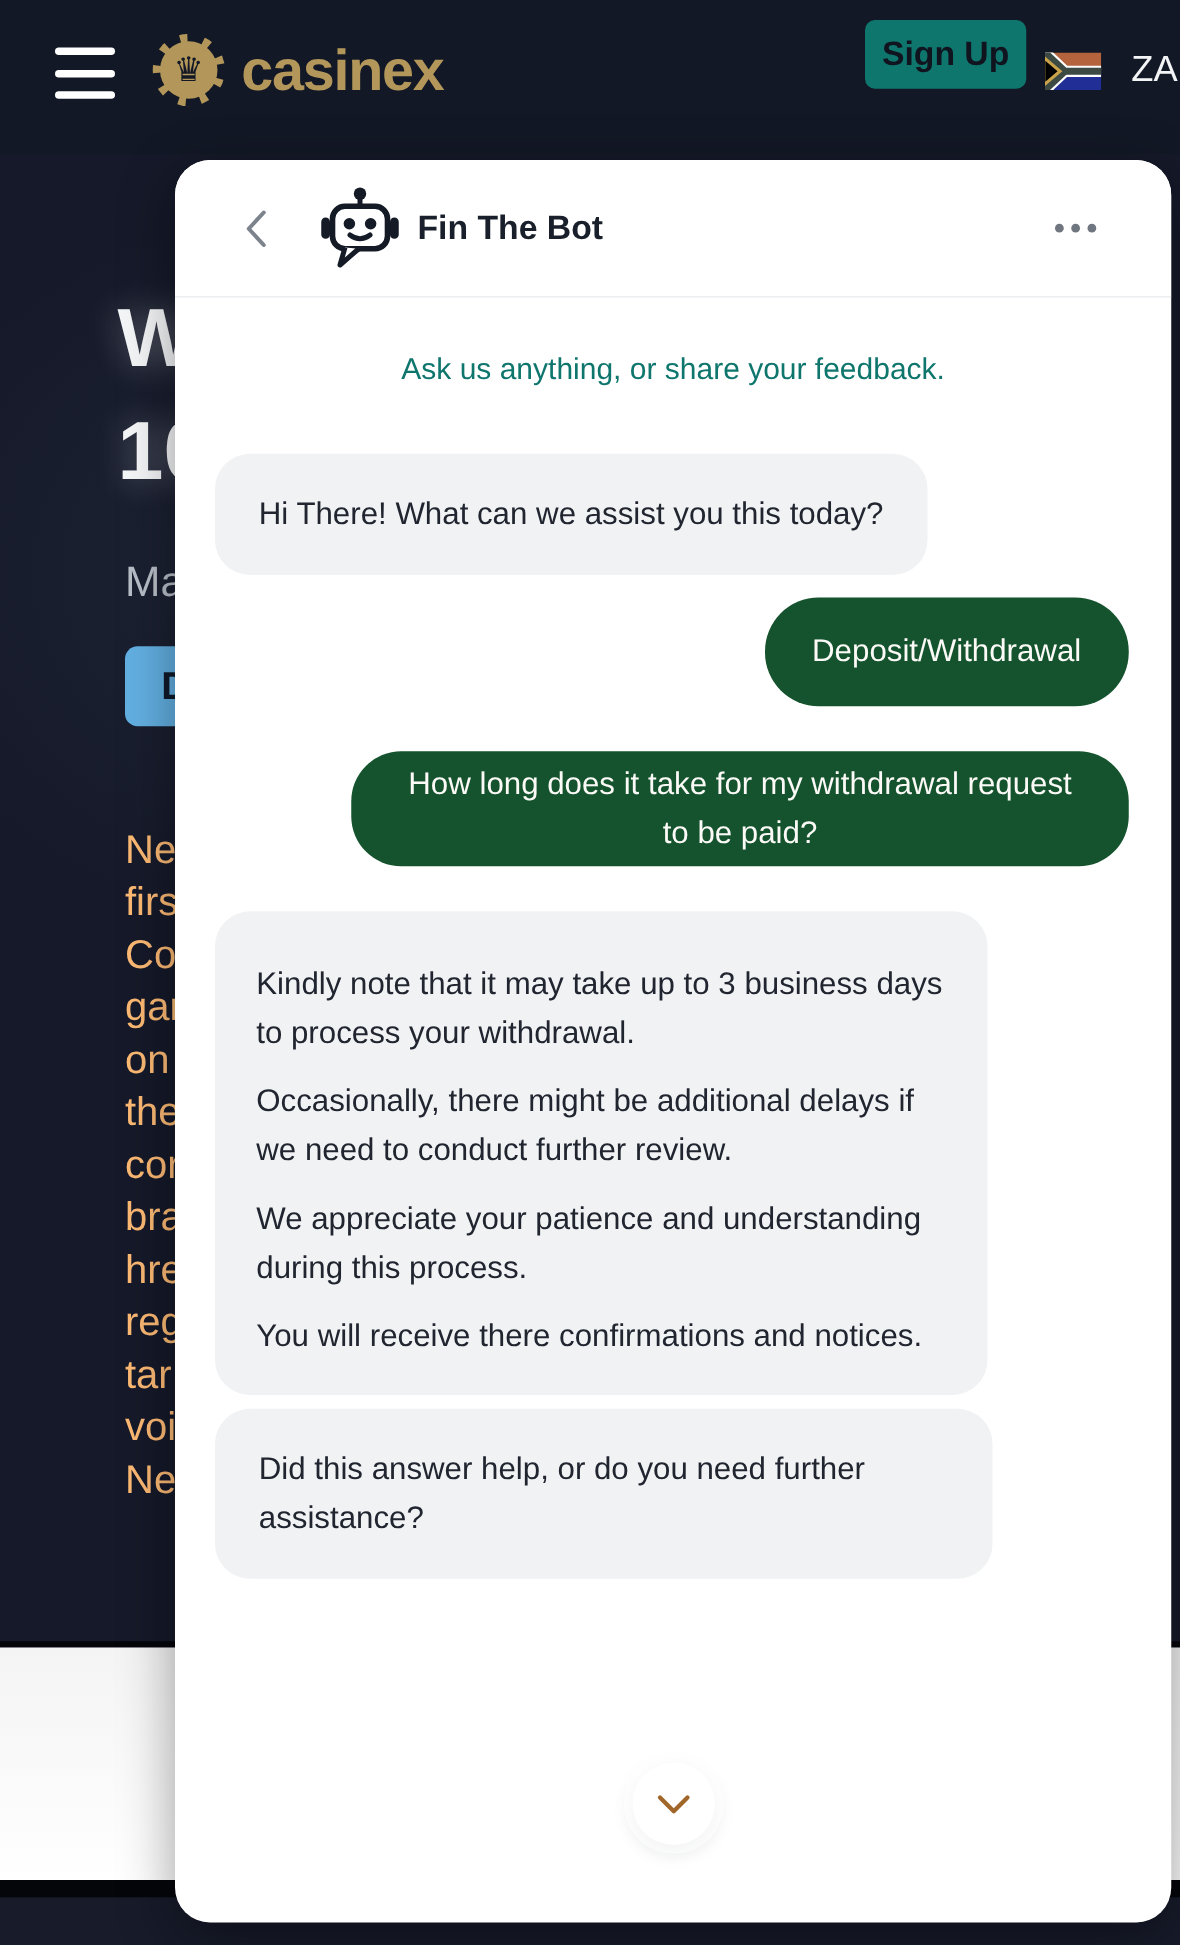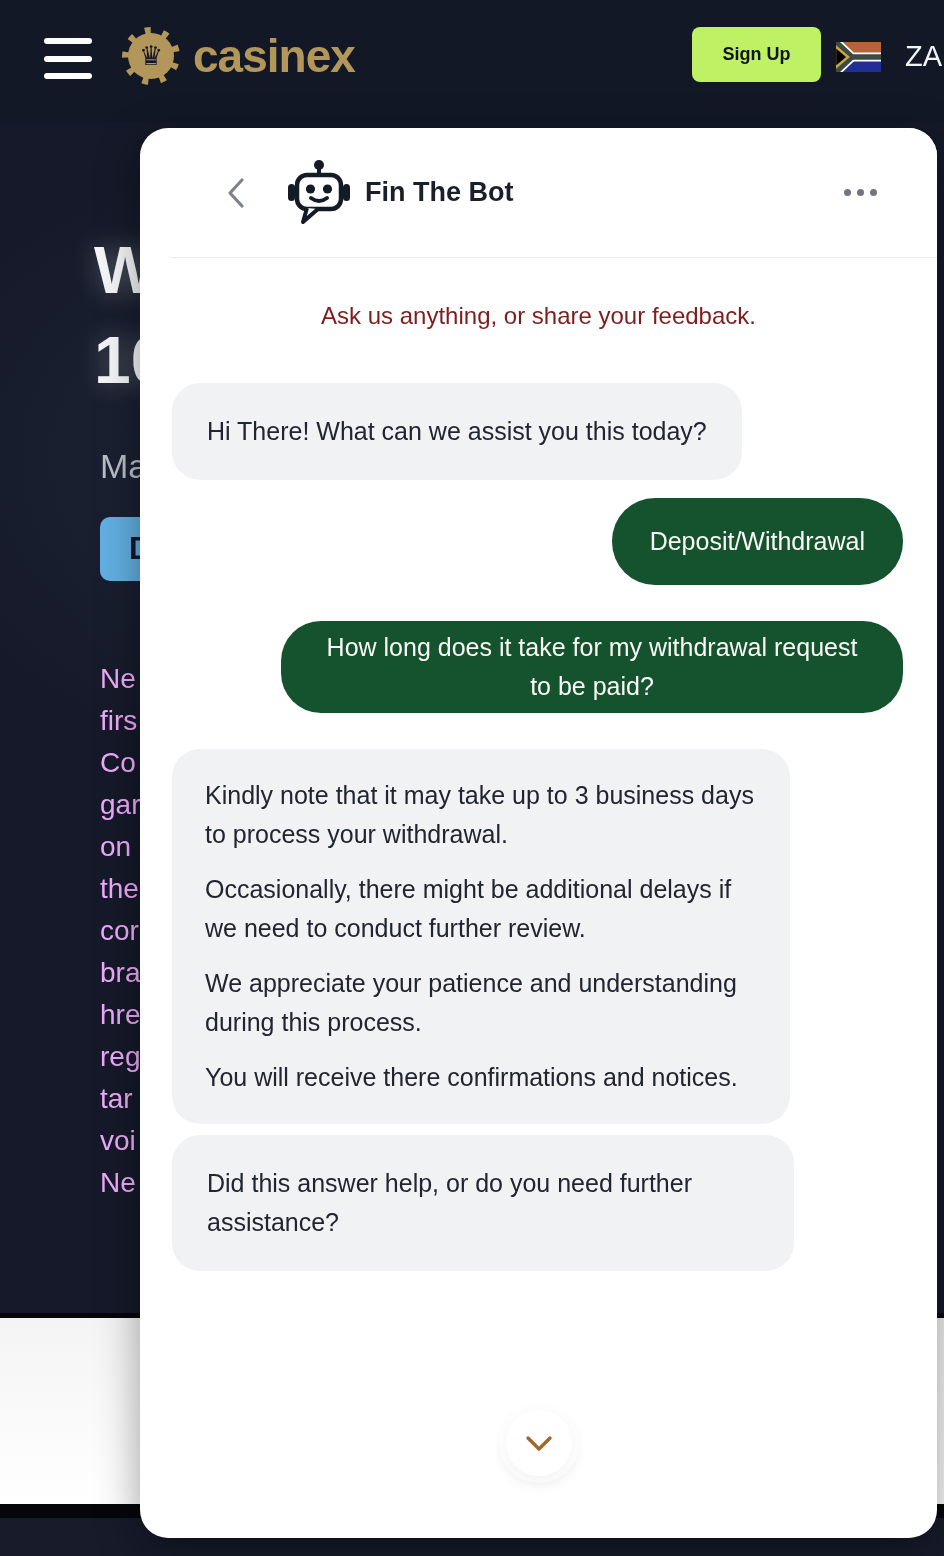--- a/index.html
+++ b/index.html
@@ -13,67 +13,67 @@
     background:radial-gradient(ellipse 700px 500px at 34% 28%, rgba(130,150,190,.10), rgba(0,0,0,0) 62%), #151929; }
   .navbar { position:absolute; top:0; left:0; width:944px; height:123px; background:#131826;
     display:flex; align-items:center; }
   .hamburger { position:absolute; left:44px; top:38px; width:48px; height:41px;
     display:flex; flex-direction:column; justify-content:space-between; cursor:pointer; }
   .hamburger span { display:block; height:6px; border-radius:3px; background:#ffffff; }
   .brand { position:absolute; left:122px; top:27px; display:flex; align-items:center; gap:13px; }
   .chip { width:58px; height:58px; border-radius:50%; background:#b3975a; border:6px dashed #131826;
     display:flex; align-items:center; justify-content:center; font-size:27px; color:#131826; line-height:1; }
   .brand-text { font-size:46px; font-weight:700; letter-spacing:-1px; color:#b3975a; }
-  .signup-btn { position:absolute; left:692px; top:27px; width:129px; height:55px; border:none;
-    background:#bef264; color:#10141f; font-family:inherit; font-size:18px; font-weight:700;
+  .signup-btn { position:absolute; left:692px; top:16px; width:129px; height:55px; border:none;
+    background:#0f766e; color:#10141f; font-family:inherit; font-size:27px; font-weight:700;
     border-radius:8px; cursor:pointer; }
   .locale { position:absolute; left:836px; top:40px; display:flex; align-items:center; gap:24px; cursor:pointer; }
   .locale-code { color:#f2f4f6; font-size:29px; }
 
   
   .hero-h { position:absolute; left:94px; color:#f5f6f8; font-weight:700; font-size:66px;
     text-shadow:0 0 26px rgba(255,255,255,.30); }
   .hero-h1 { top:232px; }
   .hero-h2 { top:322px; }
   .hero-sub { position:absolute; left:100px; top:447px; color:#b9bfc8; font-size:34px; }
   .hero-btn { position:absolute; left:100px; top:517px; width:260px; height:64px; border:none;
     background:#63b0e3; border-radius:10px; color:#10192a; font-family:inherit; font-weight:700;
     font-size:31px; text-align:left; padding-left:29px; cursor:pointer; }
-  .frags { position:absolute; left:100px; top:658px; color:#f0abfc; font-size:28px; line-height:42px; }
+  .frags { position:absolute; left:100px; top:658px; color:#fdba74; font-size:32px; line-height:42px; }
   .frags div { white-space:nowrap; }
 
   
   .band-bar-top { position:absolute; left:0; top:1313px; width:944px; height:5px; background:#05060a; }
   .band { position:absolute; left:0; top:1318px; width:944px; height:186px;
     background:linear-gradient(180deg,#f4f4f5,#ffffff); }
   .band-bar-bottom { position:absolute; left:0; top:1504px; width:944px; height:14px; background:#05060a; }
   .band-footer { position:absolute; left:0; top:1518px; width:944px; height:38px; background:#171b2a; }
 
   
   .chat-panel { position:absolute; left:140px; top:128px; width:797px; height:1410px;
     background:#ffffff; border-radius:28px; box-shadow:0 12px 44px rgba(0,0,0,.38); overflow:hidden; }
-  .chat-header { height:130px; display:flex; align-items:center; padding:0 54px 0 52px;
-    border-bottom:1px solid #e8eaed; background:#fff;margin-left:31px; }
+  .chat-header { height:110px; display:flex; align-items:center; padding:0 54px 0 52px;
+    border-bottom:1px solid #e8eaed; background:#fff; }
   .back-btn { background:none; border:none; cursor:pointer; padding:4px; display:flex; }
   .bot-avatar { margin-left:34px; width:72px; height:72px; }
   .chat-title { margin-left:10px; font-size:27px; font-weight:700; color:#1a202b; }
   .menu-btn { margin-left:auto; background:none; border:none; cursor:pointer; display:flex; gap:6px; padding:6px; }
   .menu-btn i { width:7px; height:7px; border-radius:50%; background:#6f7680; }
 
   .messages { padding:0 32px; }
-  .hint { margin-top:44px; text-align:center; color:#7f1d1d; font-size:24px; }
+  .hint { margin-top:44px; text-align:center; color:#0f766e; font-size:24px; }
   .bubble { width:fit-content; max-width:622px; border-radius:28px; font-size:25px; line-height:39px;
     color:#20252f; background:#f1f2f4; padding:29px 35px; }
   .bubble.user { background:#14532d; color:#fbfaf7; margin-left:auto; margin-right:2px;text-align:center; }
   .b1 { margin-top:53px; }
   .b2 { margin-top:18px; border-radius:43px; padding:24px 38px; }
   .b3 { margin-top:38px; padding:20px 36px; }
   .b4 { margin-top:36px; border-radius:40px; padding:7px 36px; }
   .b5 { margin-top:36px; padding:27px 33px; max-width:618px; }
-  .b5 p { margin:0 0 16px 0; }
+  .b5 p { margin:12px 0 16px 0; }
   .b5 p:last-child { margin-bottom:0; }
   .b6 { margin-top:11px; }
 
   .scroll-btn { position:absolute; left:50%; top:1282px; transform:translateX(-50%);
     width:66px; height:66px; border-radius:50%; border:none; background:#ffffff; cursor:pointer;
     box-shadow:0 0 0 7px rgba(255,255,255,.6), 0 5px 16px rgba(20,25,35,.14);
     display:flex; align-items:center; justify-content:center; }
 </style>
 </head>
 <body>

